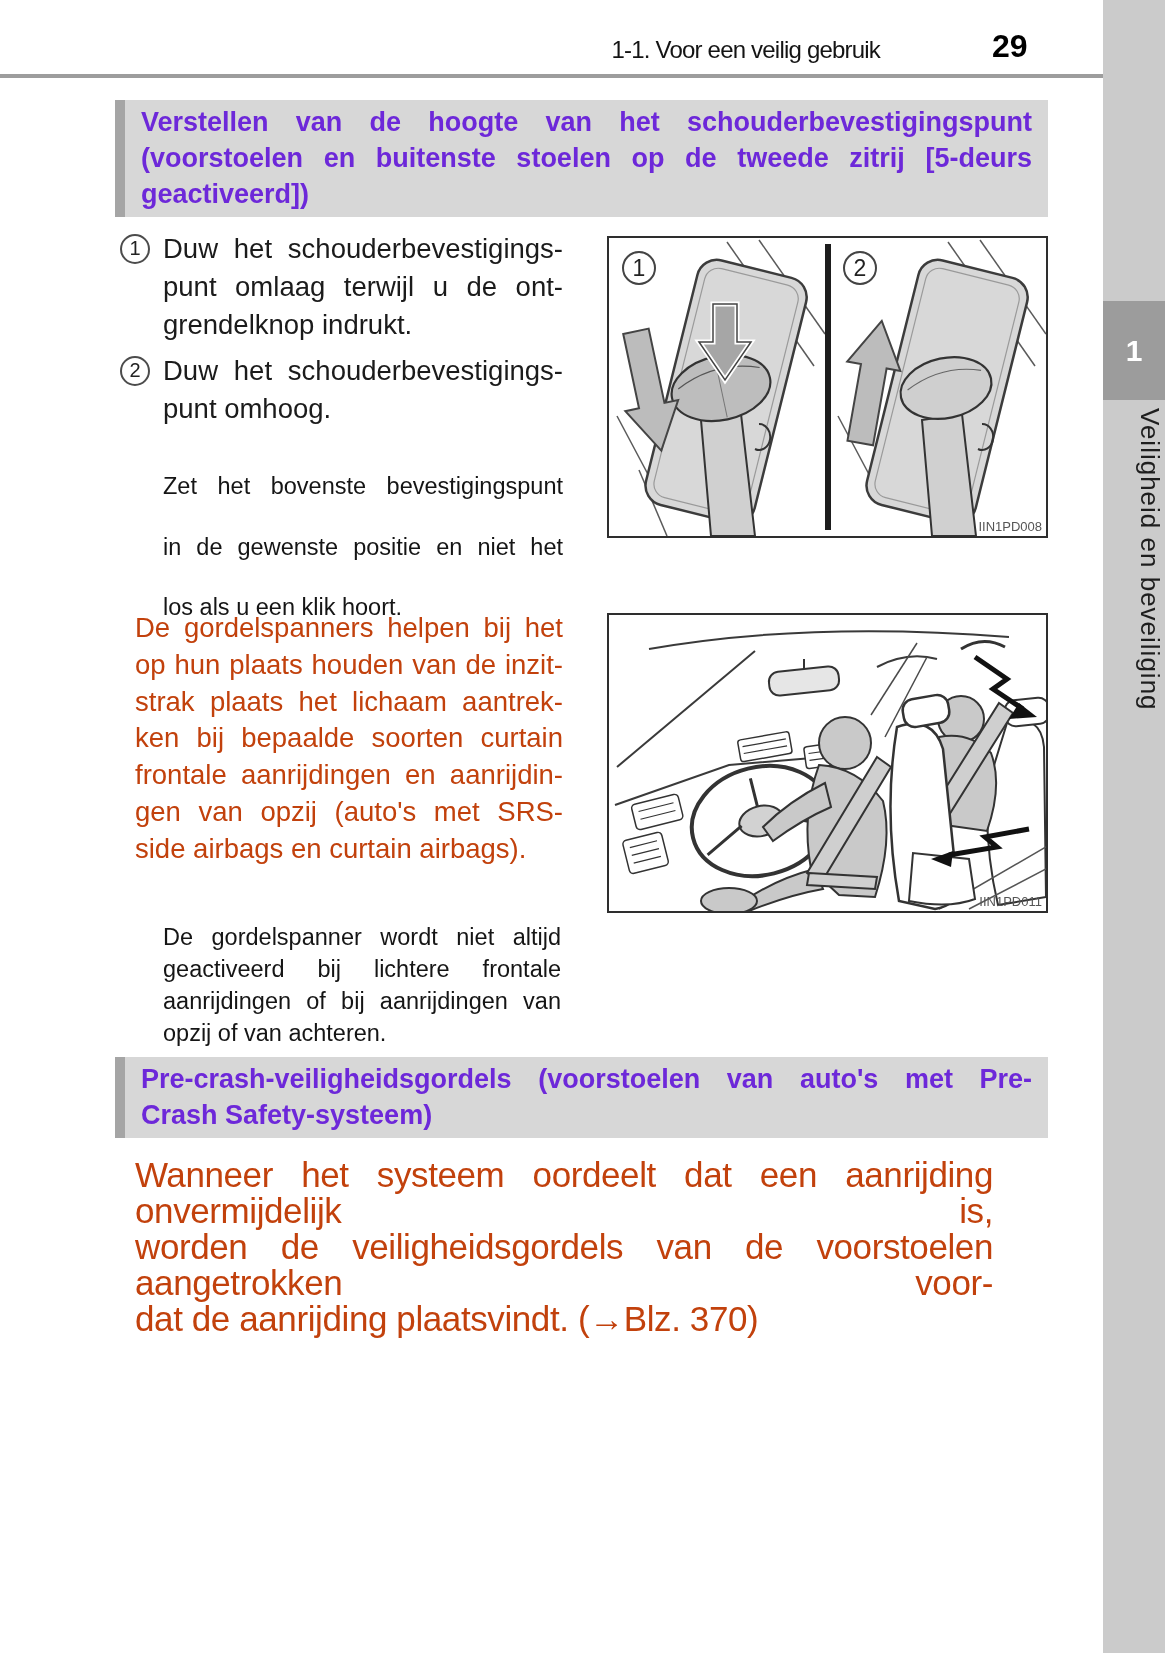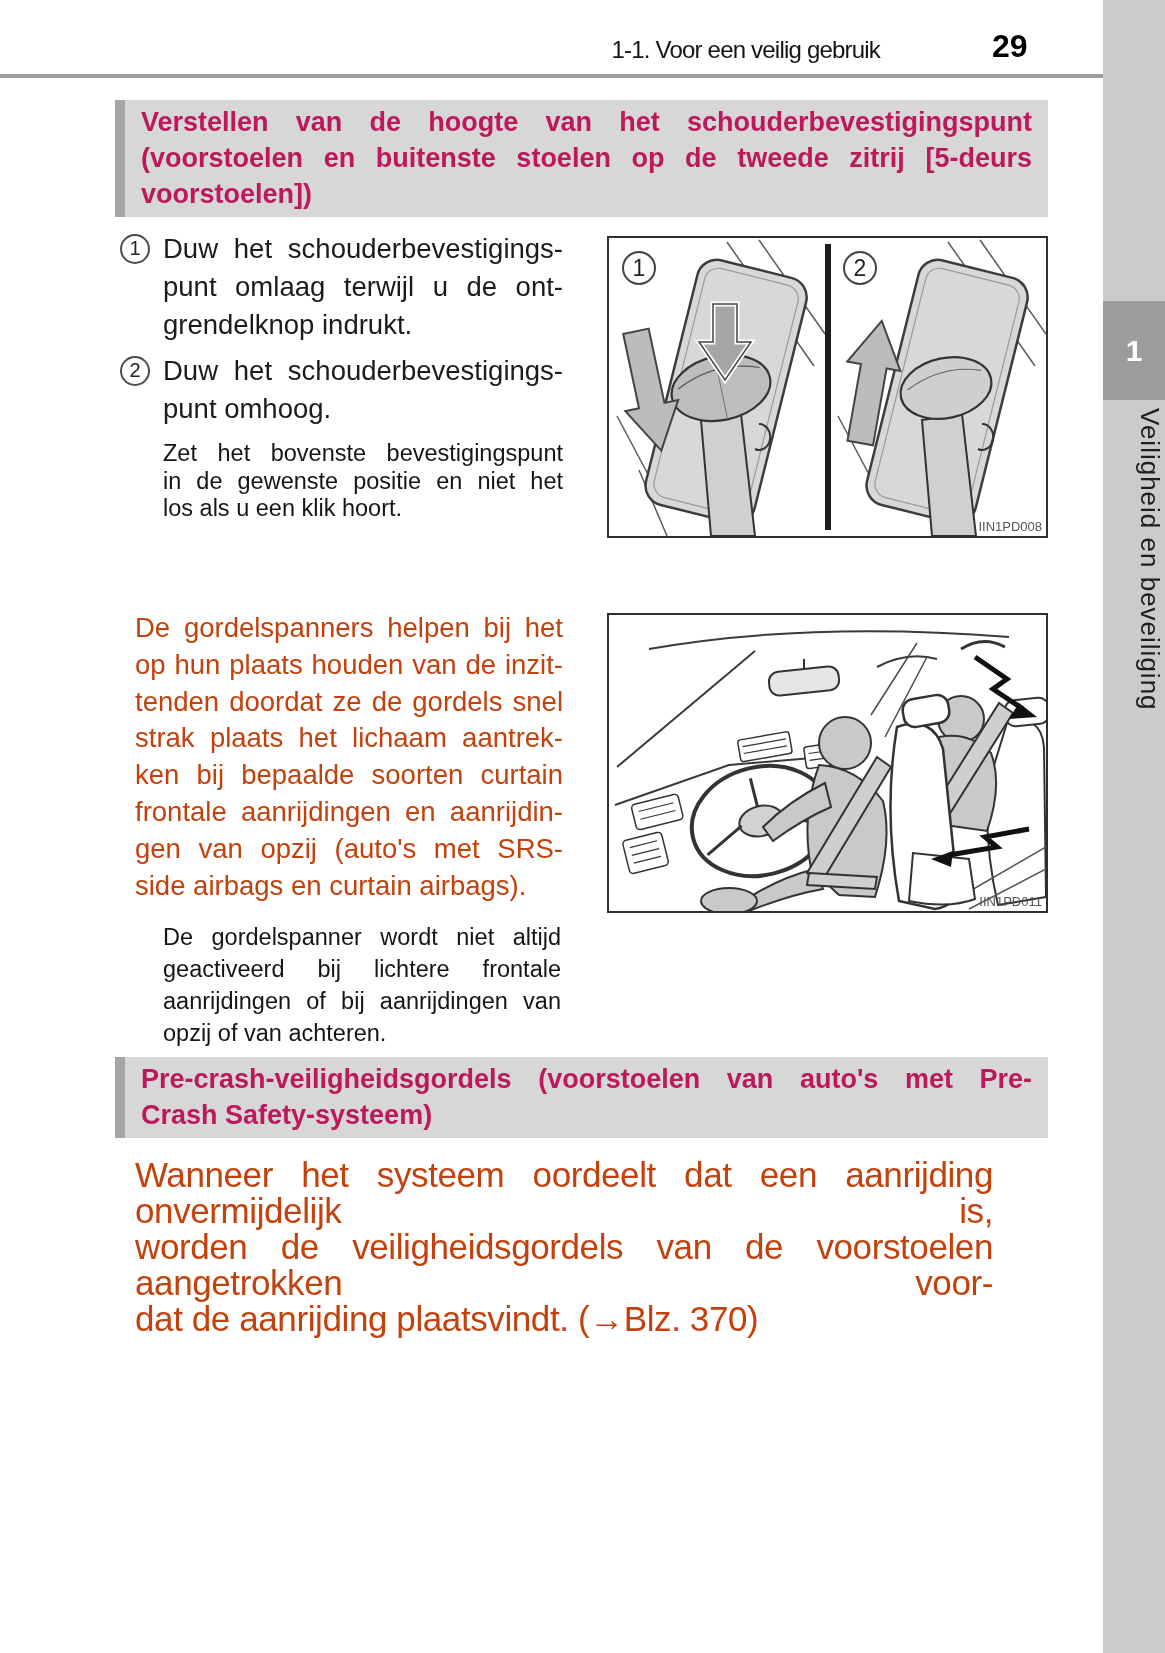--- a/index.html
+++ b/index.html
@@ -10,33 +10,33 @@
   .pagenum{position:absolute;top:28px;left:992px;font-size:32px;font-weight:bold;color:#000;}
   .header-rule{position:absolute;top:74px;left:0;width:1103px;height:4px;background:#9d9d9d;}
   
   .side-strip{position:absolute;left:1103px;top:0;width:62px;height:1653px;background:#cbcbcb;}
   .side-tab{position:absolute;left:1103px;top:301px;width:62px;height:99px;background:#9c9c9c;
             display:flex;align-items:center;justify-content:center;color:#fff;font-size:30px;font-weight:bold;}
   .side-label{position:absolute;left:1103px;top:408px;width:62px;display:flex;justify-content:center;
               writing-mode:vertical-rl;font-size:26px;color:#1e1e1e;letter-spacing:1px;}
   
   .hblock{position:absolute;left:115px;width:933px;box-sizing:border-box;background:#d7d7d7;
-          border-left:10px solid #a5a5a5;padding:4px 16px 5px 16px;font-weight:bold;font-size:27px;line-height:36px;color:#be185d;}
+          border-left:10px solid #a5a5a5;padding:4px 16px 5px 16px;font-weight:bold;font-size:27px;line-height:36px;color:#6d28d9;}
   .h1{top:100px;} .h2{top:556px;} .h3{top:1057px;}
   .j{text-align:justify;text-align-last:justify;}
   
   .step{position:absolute;left:120px;width:443px;}
   .s1{top:230px;} .s2{top:352px;}
   .stepnum{position:absolute;left:0;top:4px;width:30px;height:30px;box-sizing:border-box;border:2px solid #4c4c4c;
            border-radius:50%;font-size:20px;line-height:25px;text-align:center;color:#222;}
   .steptext{margin-left:43px;font-size:27.5px;}
   .steptext .bl{line-height:38px;}
   
   .note{position:absolute;font-size:23.5px;color:#151515;}
-  .n1{left:163px;top:440px;width:400px;} .n1 .bl{line-height:27.5px;}
+  .n1{left:163px;top:440px;width:400px;} .n1 .bl{line-height:27.5px;margin-top:33px;}
   .n2{left:163px;top:921px;width:398px;} .n2 .bl{line-height:32px;}
   
   .para{position:absolute;font-size:27.5px;color:#c2410c;}
   .p2{left:135px;top:610px;width:428px;} .p2 .bl{line-height:36.8px;}
   .p3{left:135px;top:1157px;width:858px;font-size:35px;letter-spacing:-0.4px;} .p3 .bl{line-height:36px;}
   
   .fig{position:absolute;left:607px;box-sizing:border-box;border:2px solid #2e2e2e;background:#fff;}
   .fig1{top:236px;width:441px;height:302px;}
   .fig2{top:613px;width:441px;height:300px;}
   .figlabel{position:absolute;right:4px;bottom:2px;font-size:13px;color:#555;letter-spacing:0;}
@@ -53,21 +53,21 @@
 
   <div class="side-strip"></div>
   <div class="side-tab">
     <span>1</span>
   </div>
   <div class="side-label">Veiligheid en beveiliging</div>
 
   <div class="hblock h1">
     <div class="j">Verstellen van de hoogte van het schouderbevestigingspunt</div>
     <div class="j">(voorstoelen en buitenste stoelen op de tweede zitrij [5-deurs</div>
-    <div>voorstoelen])</div>
+    <div>geactiveerd])</div>
   </div>
 
   <div class="step s1">
     <span class="stepnum">1</span>
     <div class="steptext">
       <div class="bl j">Duw het schouderbevestigings-</div>
       <div class="bl j">punt omlaag terwijl u de ont-</div>
       <div class="bl">grendelknop indrukt.</div>
     </div>
   </div>
@@ -133,21 +133,20 @@
         <text x="30" y="38" font-size="23" text-anchor="middle" fill="#222">2</text>
       </g>
     </svg>
     <div class="figlabel">IIN1PD008</div>
   </div>
 
 
   <div class="para p2">
     <div class="bl j">De gordelspanners helpen bij het</div>
     <div class="bl j">op hun plaats houden van de inzit-</div>
-    <div class="bl j">tenden doordat ze de gordels snel</div>
     <div class="bl j">strak plaats het lichaam aantrek-</div>
     <div class="bl j">ken bij bepaalde soorten curtain</div>
     <div class="bl j">frontale aanrijdingen en aanrijdin-</div>
     <div class="bl j">gen van opzij (auto's met SRS-</div>
     <div class="bl">side airbags en curtain airbags).</div>
   </div>
 
   <div class="note n2">
     <div class="bl j">De gordelspanner wordt niet altijd</div>
     <div class="bl j">geactiveerd bij lichtere frontale</div>

